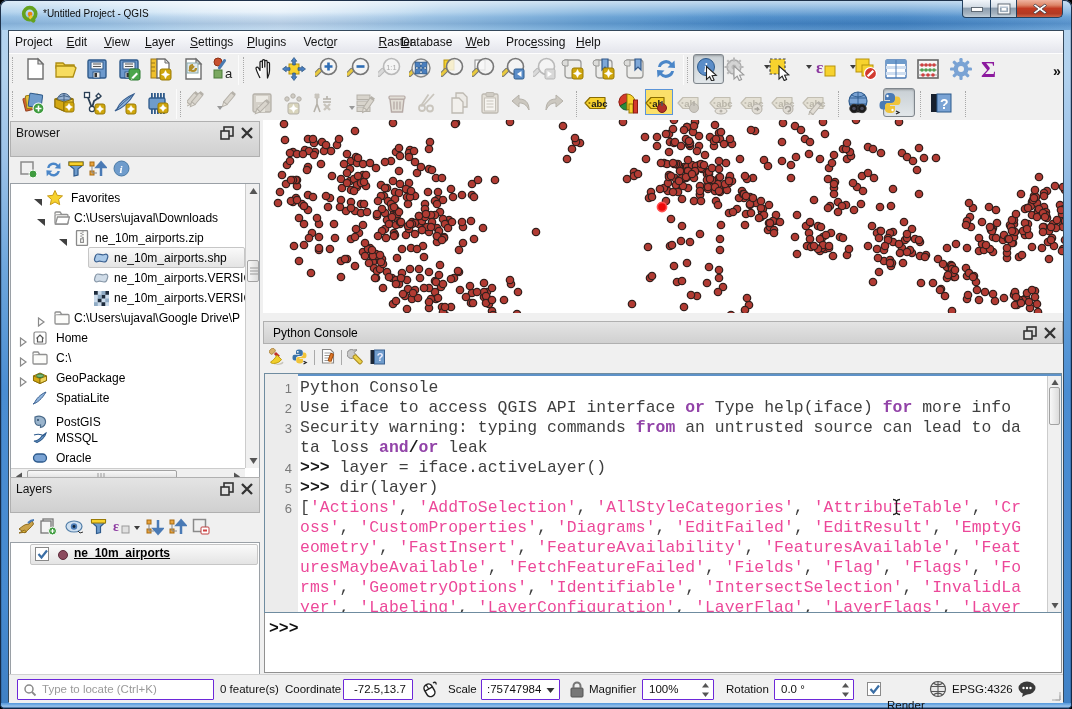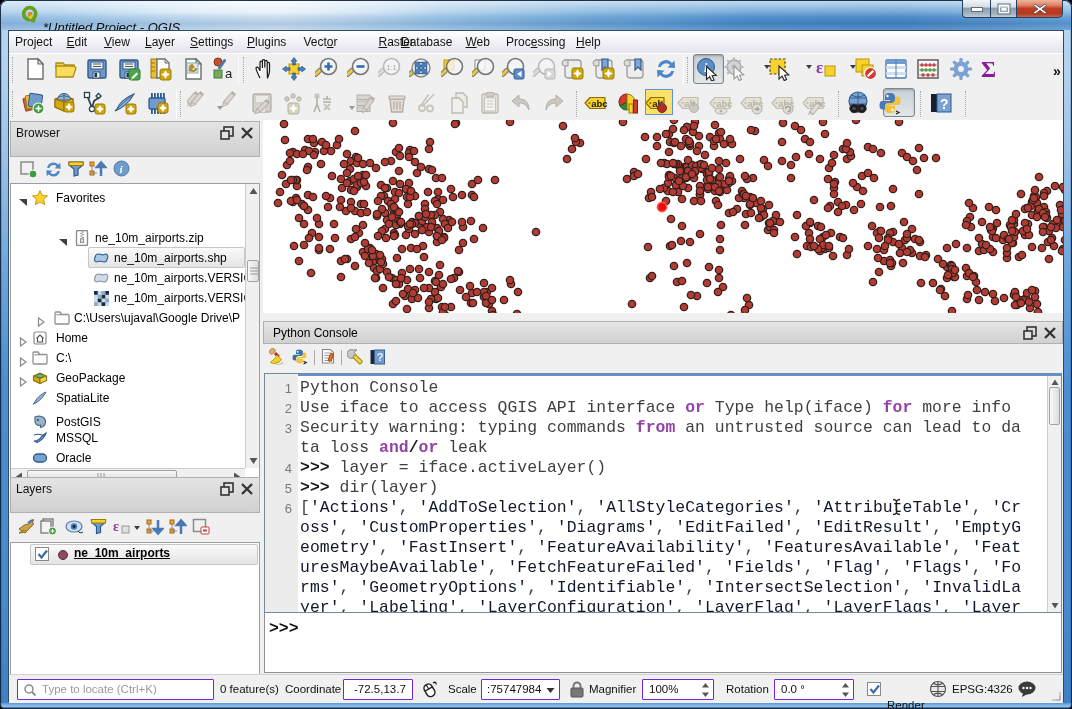--- a/index.html
+++ b/index.html
@@ -13,21 +13,21 @@
   border-radius:0 0 4px 4px; }
 #titlebar { position:absolute; left:1px; top:1px; width:1070px; height:29px;
   background:linear-gradient(90deg,#9dc6e8 0%, #b7d7f0 14%, #cfe3f4 26%, #add0ec 38%, #6fa8d8 55%, #4f93d0 70%, #4a90ce 84%, #6aa6dc 100%);
   border-radius:7px 7px 0 0; overflow:hidden;
 }
 #titlebar .shine { position:absolute; left:0; top:0; width:100%; height:100%;
   background:linear-gradient(180deg, rgba(255,255,255,.65) 0%, rgba(255,255,255,.25) 38%, rgba(120,160,205,.18) 55%, rgba(40,90,150,.22) 78%, rgba(150,190,225,.25) 100%),
              radial-gradient(ellipse 300px 55px at 250px 0px, rgba(255,255,255,.6), rgba(255,255,255,0) 65%),
              radial-gradient(ellipse 420px 50px at 880px 34px, rgba(45,95,160,.35), rgba(45,95,160,0) 65%);
 }
-#title-text { position:absolute; left:43px; top:20px; font-size:13px; color:#0a0a0a;font-style:italic; }
+#title-text { position:absolute; left:43px; top:8px; font-size:10px; color:#0a0a0a; }
 #qgis-logo { position:absolute; left:21px; top:5px; width:19px; height:19px; }
 .cap { position:absolute; top:0; height:18px; border:1px solid #24415f; border-top:none; overflow:hidden;
   background:linear-gradient(180deg,#f2f6fa 0%, #d4dde6 40%, #8e9fb0 50%, #a5b3c0 80%, #c2cfda 100%); }
 #btn-min { left:962px; width:29px; border-radius:0 0 0 4px; }
 #btn-max { left:990px; width:27px; }
 #btn-close { left:1016px; width:47px; border-radius:0 0 5px 0;
   background:linear-gradient(180deg,#f0b4a0 0%, #dd8668 30%, #c23b22 50%, #b23a24 80%, #cc6448 100%); }
 .cap svg { position:absolute; left:50%; top:50%; transform:translate(-50%,-50%); }
 #client { position:absolute; left:8px; top:30px; width:1056px; height:672px;
   background:#f0f0f0; border:1px solid #35495c; border-bottom:none; }
@@ -62,21 +62,21 @@
 #pyc-title { position:absolute; left:0; top:0; width:800px; height:23px; background:linear-gradient(180deg,#e4e4e4,#d0d0d0); border:1px solid #b0b0b0; }
 #pyc-tools { position:absolute; left:0; top:24px; height:24px; width:800px; }
 #pyc-out { position:absolute; left:1px; top:52px; width:798px; height:240px; background:#fff; border:1px solid #6f8ca0; overflow:hidden; }
 #pyc-out:before { content:""; position:absolute; left:0; top:0; width:100%; height:2px; background:#5e92c8; }
 #pyc-gutter { position:absolute; left:0; top:0; width:33px; height:100%; background:#ececec; }
 .cl { position:absolute; left:0; width:790px; height:20px; font-family:"Liberation Mono", monospace; font-size:16.4px; letter-spacing:0.04px; white-space:pre; color:#3f3f3f; }
 .cl .ln { position:absolute; width:27px; text-align:right; left:0; top:2px; color:#7a7a7a; font-size:13px; font-family:"Liberation Sans",sans-serif; line-height:18px; }
 .cl .code { position:absolute; left:35px; top:0; line-height:20px; }
 .kw { color:#9243a8; font-weight:bold; }
 .op { color:#1a1a1a; font-weight:bold; }
-.st { color:#0f172a; }
+.st { color:#ec4899; }
 #pyc-in { position:absolute; left:1px; top:292px; width:798px; height:60px; background:#fff; border:1px solid #919191; border-top:none;
   font-family:"Liberation Mono", monospace; font-size:16.4px; font-weight:bold; color:#111; }
 #statusbar { position:absolute; left:0; top:643px; width:1054px; height:29px; background:#f0f0f0; border-top:1px solid #d2d2d2; font-size:11.5px; color:#111; }
 .sb-box { position:absolute; top:4px; height:21px; background:#fff; border:1px solid #6d28d9; border-radius:1px; font-size:11.5px; }
 .sb-lbl { position:absolute; top:8px; }
 .vscroll { position:absolute; background:#f0f0f0; }
 .hscroll { position:absolute; background:#f0f0f0; }
 .sthumb { position:absolute; background:linear-gradient(90deg,#f8f8f8,#dcdcdc); border:1px solid #a2a2a2; border-radius:2px; }
 .sthumbh { position:absolute; background:linear-gradient(180deg,#f8f8f8,#dcdcdc); border:1px solid #a2a2a2; border-radius:2px; }
 </style></head>
@@ -601,28 +601,39 @@
                   <rect x="1" y="11" width="4" height="4" fill="#e8a33d" stroke="#a86a10"></rect>
                   <path d="M3 6 V13 H8" fill="none" stroke="#888"></path>
                   <path d="M12 16 V7 M12 2.5 L8 7 H16 Z" stroke="#4a7ab5" fill="#4a7ab5" stroke-width="2.5"></path>
                 </svg></div>
               <div style="position:absolute;left:103px;top:3px;width:18px;height:18px;"><svg width="18" height="18" viewBox="0 0 18 18">
                   <circle cx="8.5" cy="8.5" r="7.5" fill="#6f9ccc" stroke="#4a7aa5"></circle>
                   <text x="6.5" y="13" font-size="11" font-weight="bold" font-style="italic" fill="#fff" font-family="Liberation Serif">i</text>
                 </svg></div>
             </div>
           <div id="browser-tree">
-              <div class="trow" style="left:0;top:4px;width:214px;">
+              <div class="trow" style="left:15px;top:4px;width:214px;">
                 <span class="arrc" style="left:7px;top:5px;"><svg width="10" height="10" viewBox="0 0 10 10">
                     <path d="M1 2 L9 2 L9 9 Z" fill="#404040"></path>
                   </svg></span>
                 <span style="position:absolute;left:21px;top:2px;width:16px;height:16px;"><svg width="16" height="16" viewBox="0 0 16 16">
                     <path d="M8 0.5 L10.2 5.3 L15.5 5.9 L11.6 9.4 L12.7 14.7 L8 12 L3.3 14.7 L4.4 9.4 L0.5 5.9 L5.8 5.3 Z" fill="#f7d22e" stroke="#c89b18" stroke-width="1"></path>
                   </svg></span>
                 <span style="position:absolute;left:45px;top:0px;">Favorites</span>
+              </div>
+              <div class="trow" style="left:0;top:24px;width:249px;">
+                <span class="arrc" style="left:25px;top:5px;"><svg width="10" height="10" viewBox="0 0 10 10">
+                    <path d="M1 2 L9 2 L9 9 Z" fill="#404040"></path>
+                  </svg></span>
+                <span style="position:absolute;left:43px;top:2px;width:16px;height:16px;"><svg width="16" height="16" viewBox="0 0 16 16">
+                    <rect x="1" y="4.5" width="13" height="9.5" rx="1" fill="#fcfcfa" stroke="#909090" stroke-width="1.3"></rect>
+                    <path d="M1 4.5 V3 a1 1 0 0 1 1 -1 h4 l1.5 2" fill="#fcfcfa" stroke="#909090" stroke-width="1.3"></path>
+                    <path d="M3.5 7 h12 l-2 7 h-12 Z" fill="#fff" stroke="#909090" stroke-width="1.3"></path>
+                  </svg></span>
+                <span style="position:absolute;left:63px;top:0px;">C:\Users\ujaval\Downloads</span>
               </div>
               <div class="trow" style="left:0;top:44px;width:249px;">
                 <span class="arrc" style="left:47px;top:5px;"><svg width="10" height="10" viewBox="0 0 10 10">
                     <path d="M1 2 L9 2 L9 9 Z" fill="#404040"></path>
                   </svg></span>
                 <span style="position:absolute;left:63px;top:2px;width:16px;height:16px;"><svg width="16" height="16" viewBox="0 0 16 16">
                     <rect x="2.5" y="0.5" width="11" height="15" rx="1" fill="#fcfcfa" stroke="#8a8a8a" stroke-width="1.3"></rect>
                     <rect x="7.8" y="1.5" width="2" height="1" fill="#8a8a8a"></rect>
                     <rect x="6.2" y="2.85" width="2" height="1" fill="#8a8a8a"></rect>
                     <rect x="7.8" y="4.2" width="2" height="1" fill="#8a8a8a"></rect>

